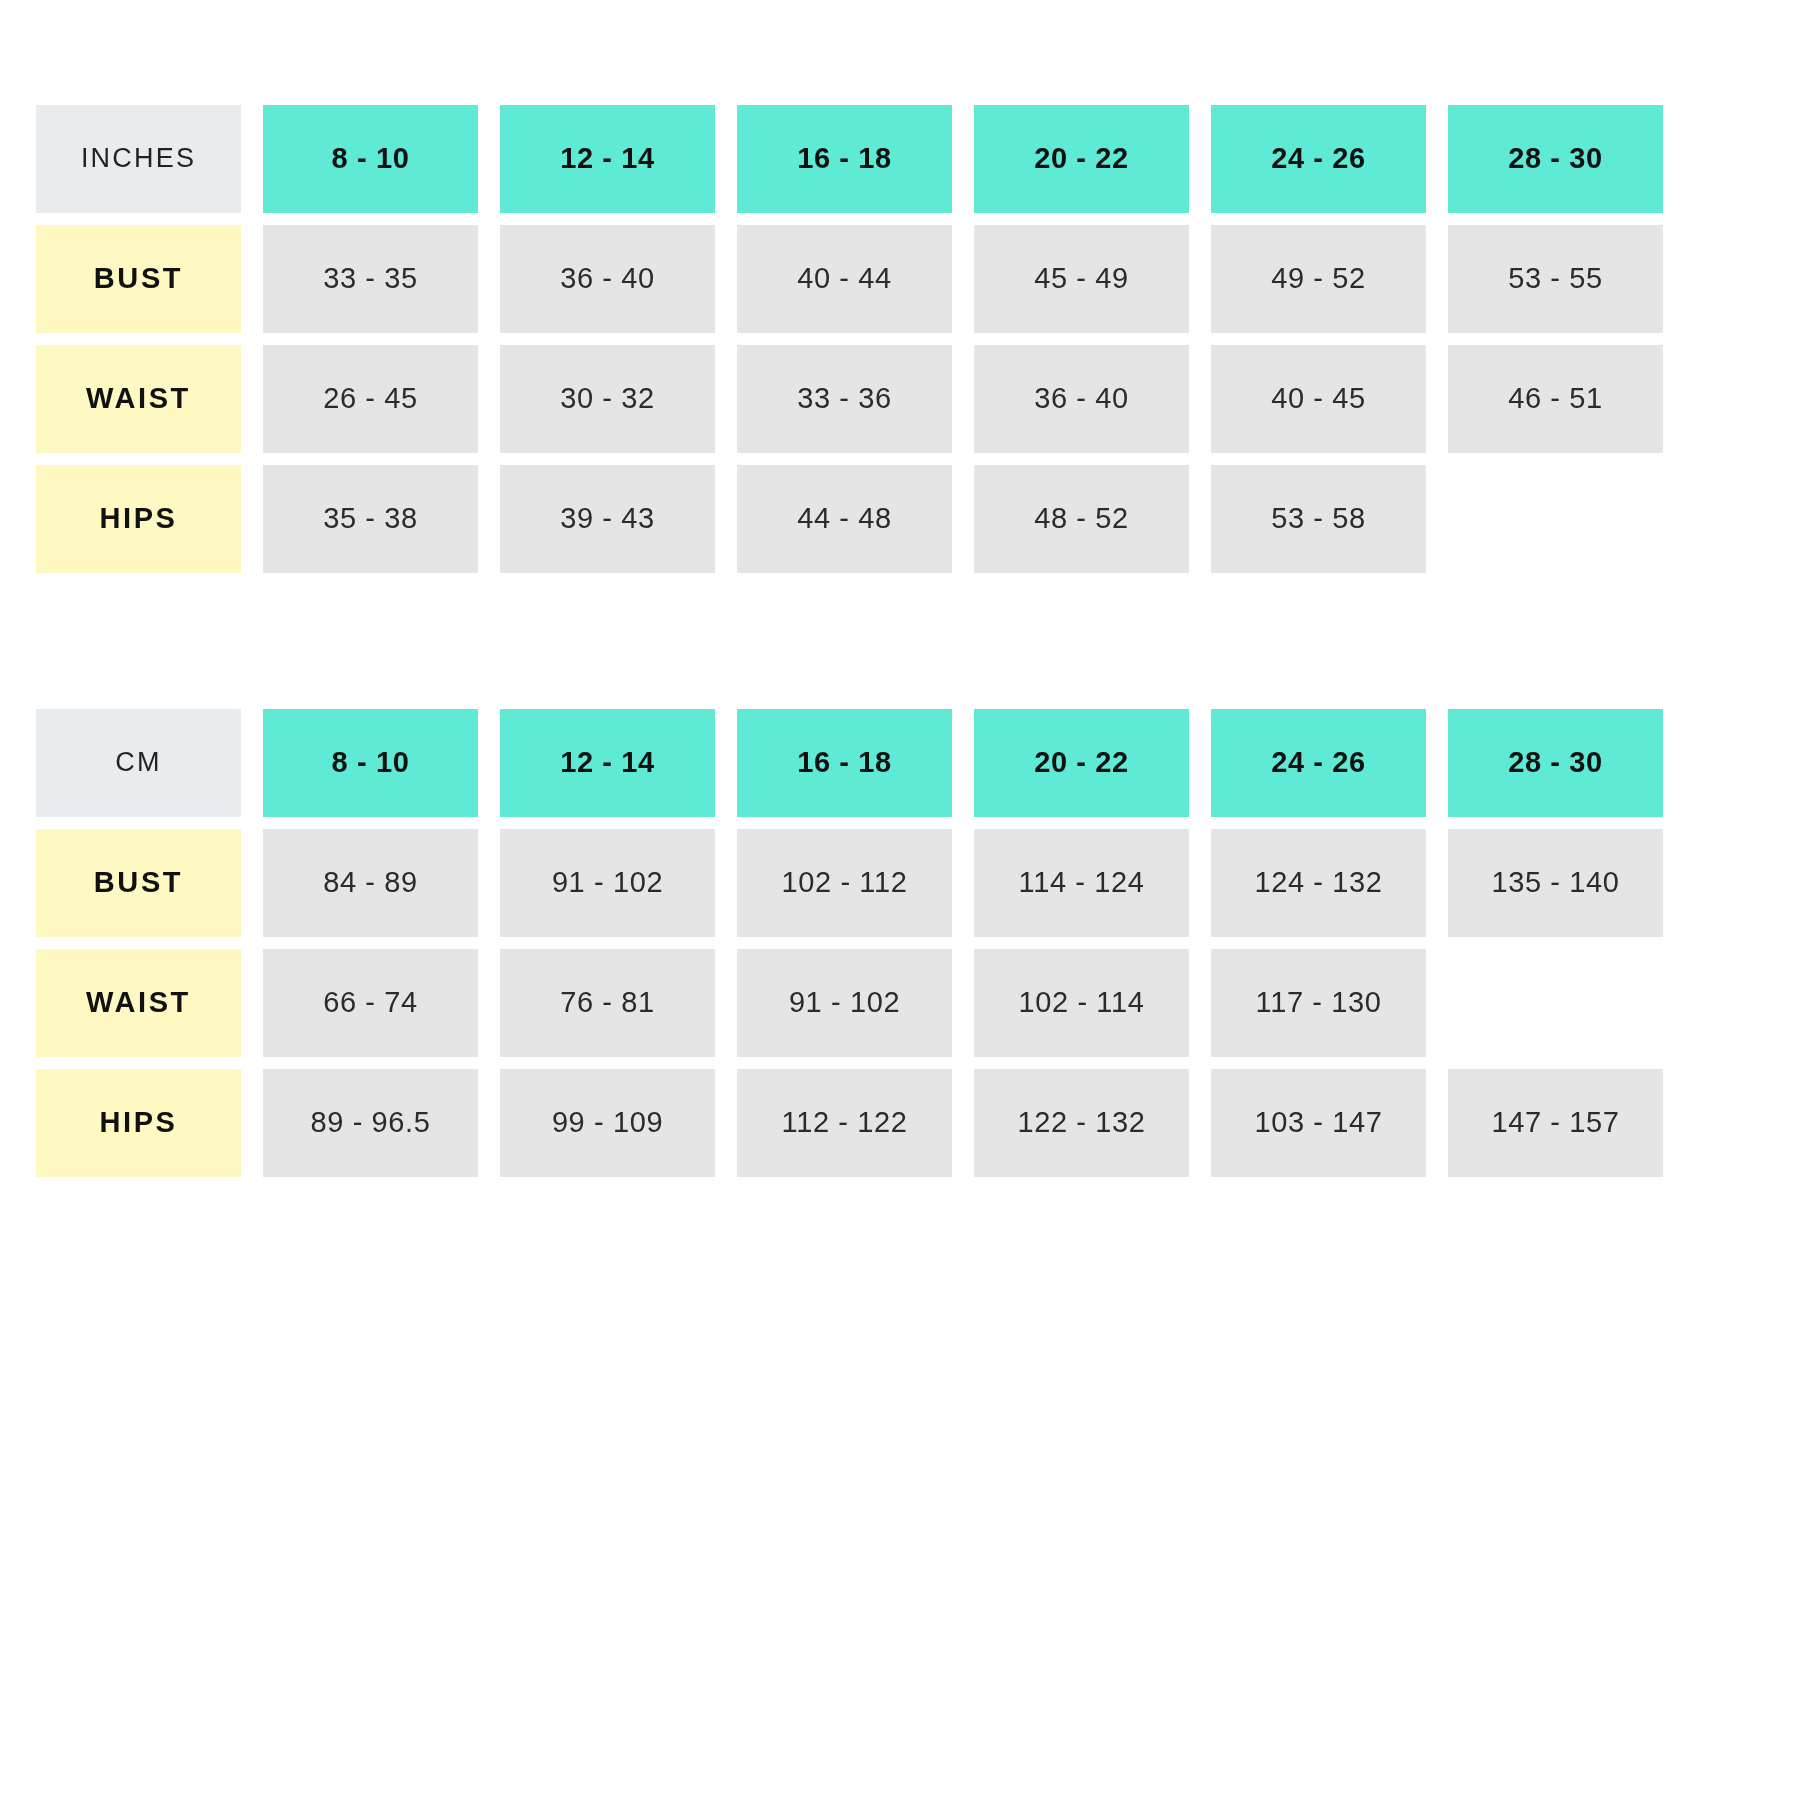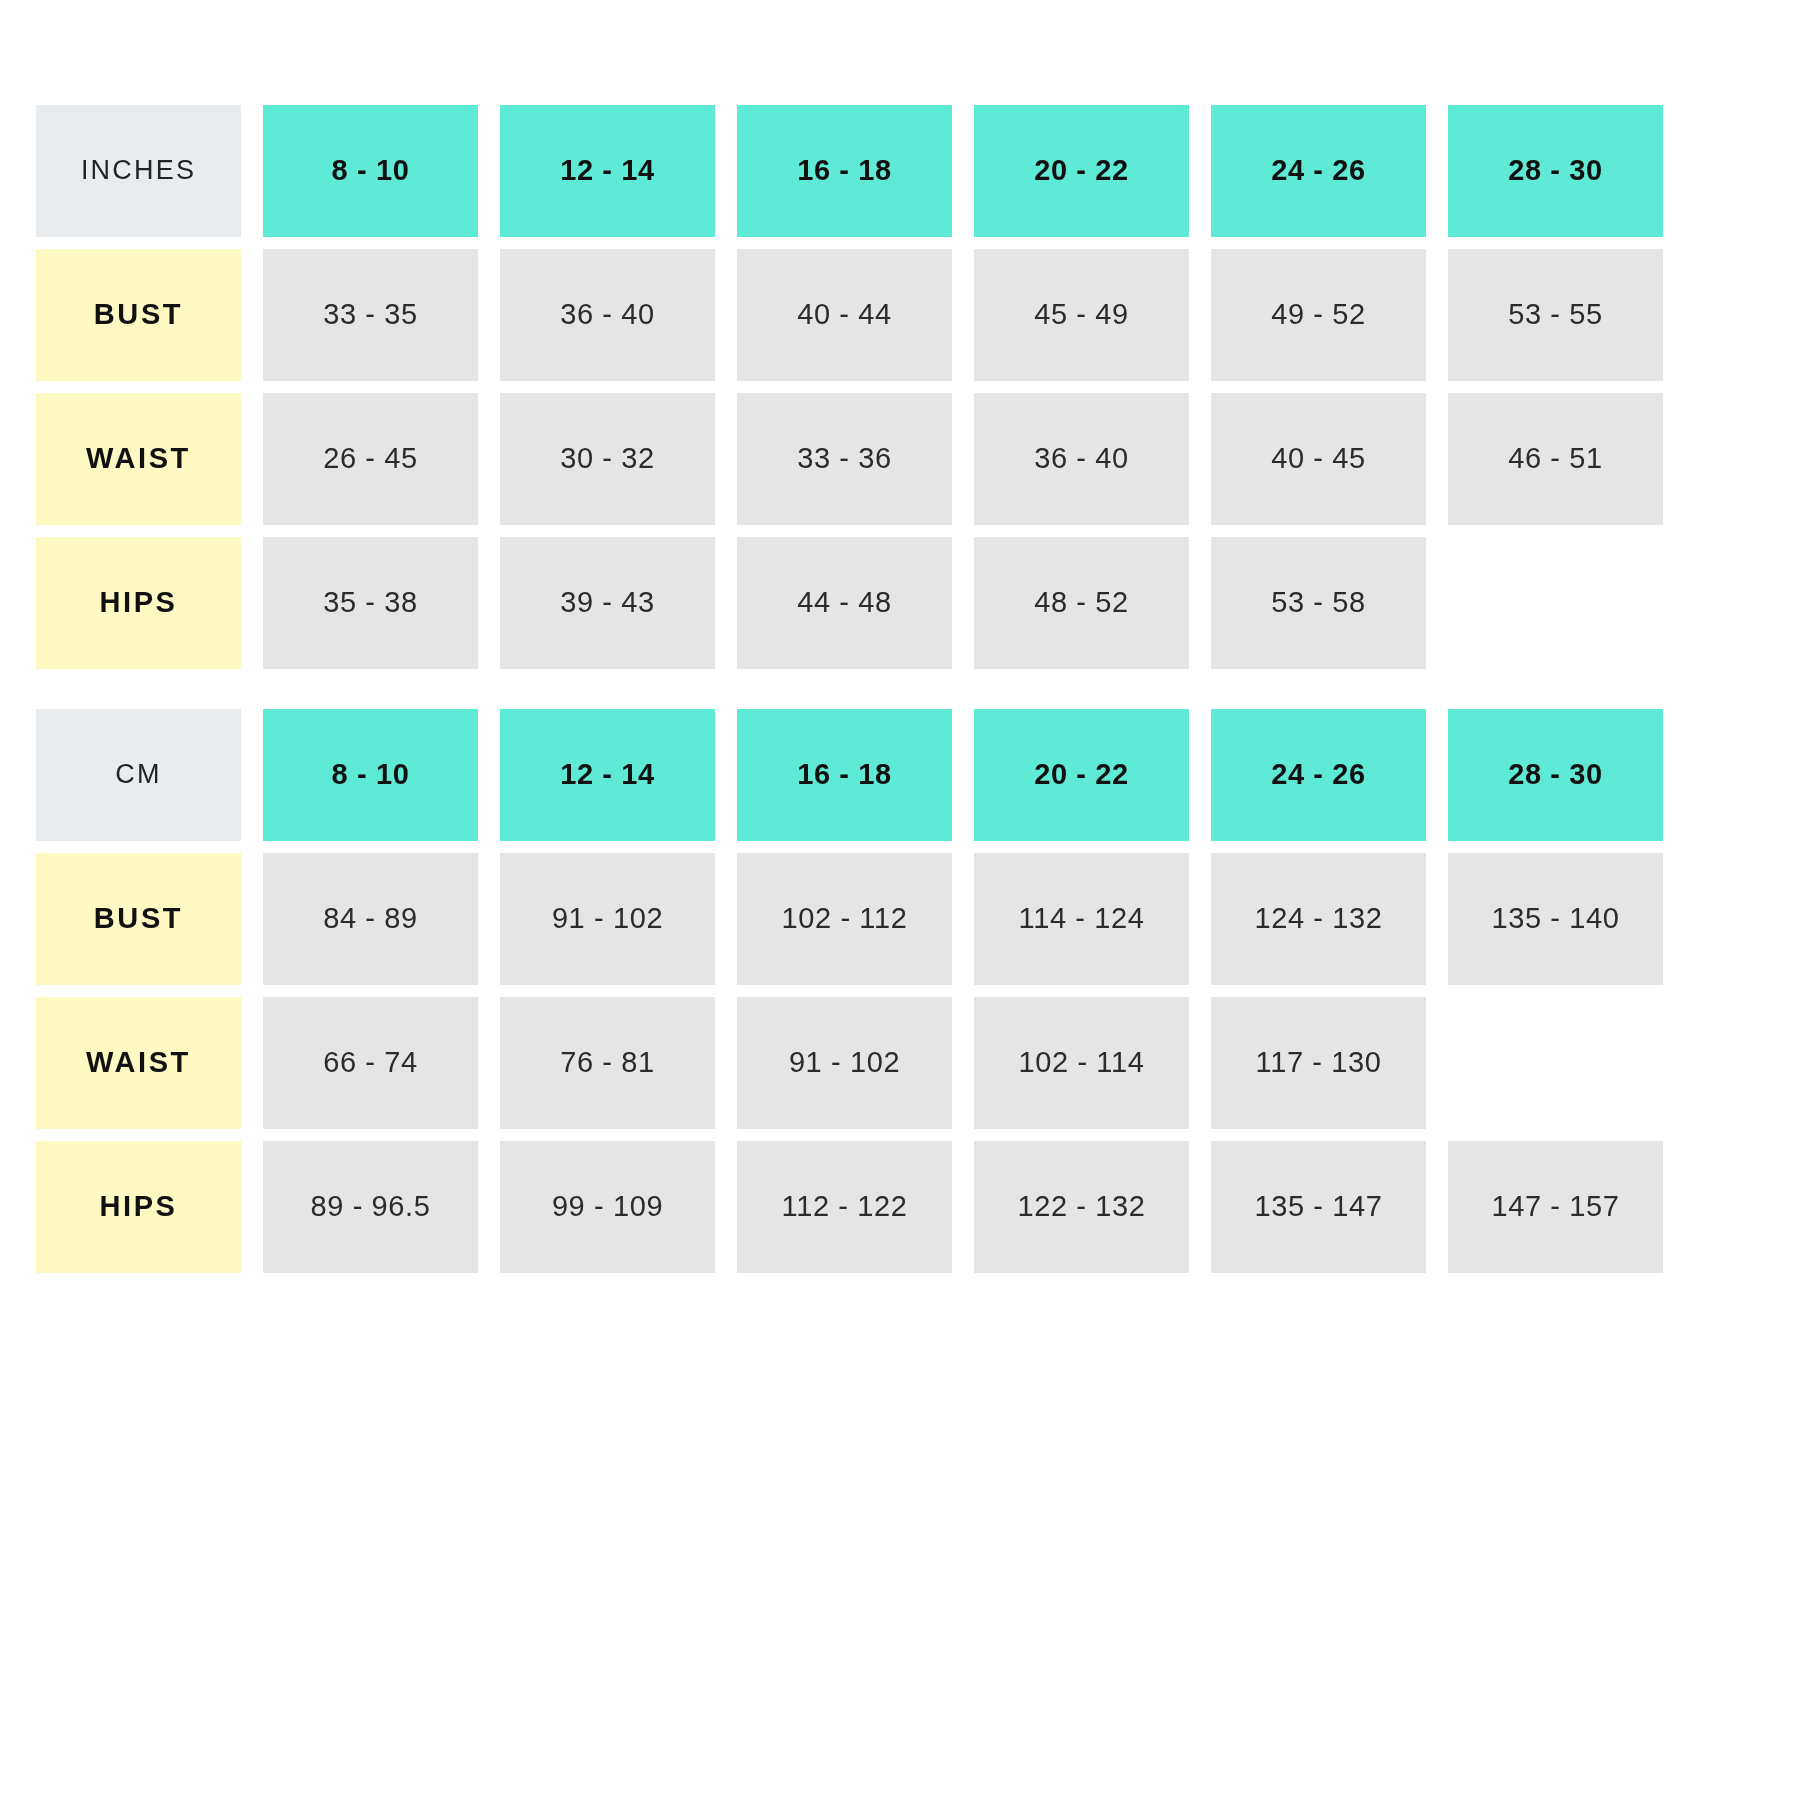--- a/index.html
+++ b/index.html
@@ -28,21 +28,21 @@
   #cm-table     { top: 709px; }
 
   .grid-row {
     display: grid;
     grid-template-columns: 205px 215px 215px 215px 215px 215px 215px;
     column-gap: 22px;
     margin-bottom: 12px;
   }
 
   .cell {
-    height: 132px;
+    height: 108px;
     display: flex;
     align-items: center;
     justify-content: center;
     text-align: center;
     line-height: 1.15;
   }
 
   
   .cell.unit-label {
     background: #e8ecef;
@@ -157,19 +157,19 @@
       <div class="cell value">102 - 114</div>
       <div class="cell value">117 - 130</div>
     </div>
 
     <div class="grid-row">
       <div class="cell row-label">HIPS</div>
       <div class="cell value">89 - 96.5</div>
       <div class="cell value">99 - 109</div>
       <div class="cell value">112 - 122</div>
       <div class="cell value">122 - 132</div>
-      <div class="cell value">135 - 147</div>
+      <div class="cell value">103 - 147</div>
       <div class="cell value">147 - 157</div>
     </div>
 
   </div>
 
 </div>
 
 </body></html>

